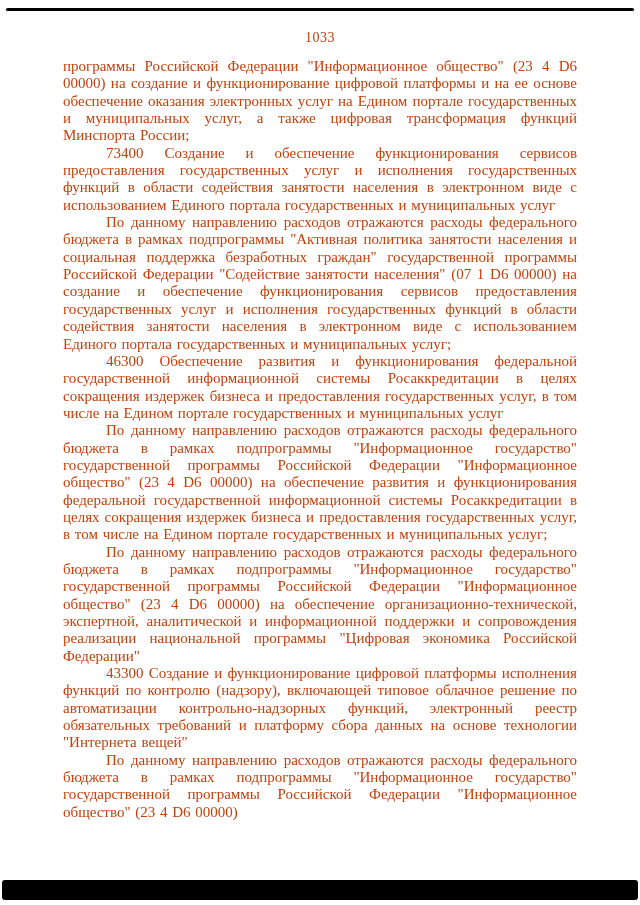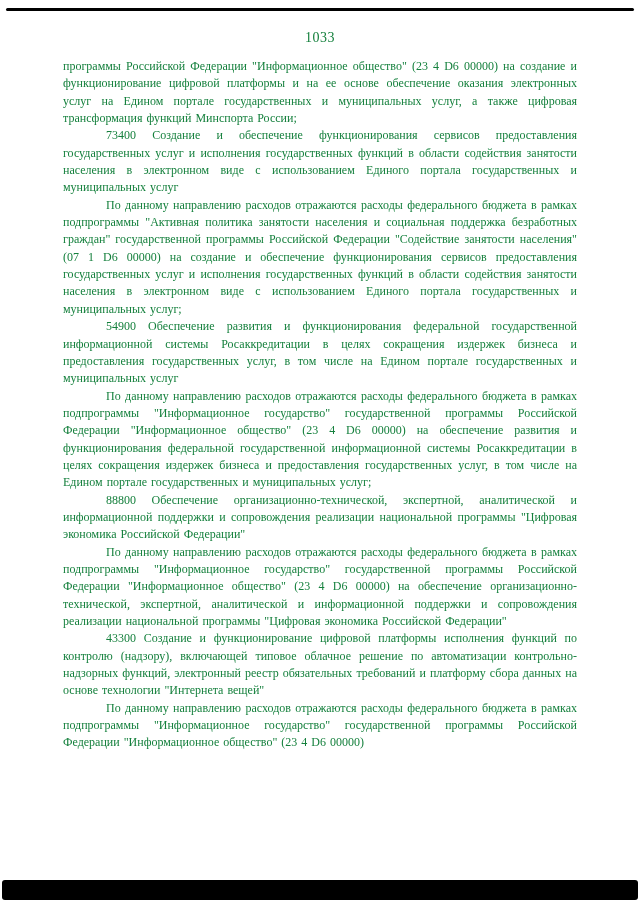--- a/index.html
+++ b/index.html
@@ -5,21 +5,21 @@
   html, body {
     margin: 0;
     padding: 0;
     background: #ffffff;
   }
   .page {
     position: relative;
     width: 640px;
     height: 905px;
     background: #ffffff;
-    color: #15803d;
+    color: #c2410c;
     font-family: "Liberation Serif", "DejaVu Serif", serif;
     overflow: hidden;
   }
   .top-line {
     position: absolute;
     top: 8px;
     left: 6px;
     right: 6px;
     height: 3px;
     background: #000000;
@@ -32,21 +32,21 @@
     width: 100%;
     text-align: center;
     font-size: 14px;
     letter-spacing: 0.5px;
   }
   .content {
     position: absolute;
     top: 58px;
     left: 63px;
     width: 514px;
-    font-size: 12px;
+    font-size: 15px;
     line-height: 17.35px;
     text-align: justify;
     word-spacing: 1px;
   }
   .para {
     margin: 0;
     padding: 0;
   }
   .para.indent {
     text-indent: 43px;
@@ -65,22 +65,21 @@
 <body>
 
 <div class="page">
   <div class="top-line"></div>
   <div class="page-number">1033</div>
 
   <div class="content">
     <p class="para no-indent">программы Российской Федерации "Информационное общество" (23 4 D6 00000) на создание и функционирование цифровой платформы и на ее основе обеспечение оказания электронных услуг на Едином портале государственных и муниципальных услуг, а также цифровая трансформация функций Минспорта России;</p>
     <p class="para indent">73400 Создание и обеспечение функционирования сервисов предоставления государственных услуг и исполнения государственных функций в области содействия занятости населения в электронном виде с использованием Единого портала государственных и муниципальных услуг</p>
     <p class="para indent">По данному направлению расходов отражаются расходы федерального бюджета в рамках подпрограммы "Активная политика занятости населения и социальная поддержка безработных граждан" государственной программы Российской Федерации "Содействие занятости населения" (07 1 D6 00000) на создание и обеспечение функционирования сервисов предоставления государственных услуг и исполнения государственных функций в области содействия занятости населения в электронном виде с использованием Единого портала государственных и муниципальных услуг;</p>
-    <p class="para indent">54900 Обеспечение развития и функционирования федеральной государственной информационной системы Росаккредитации в целях сокращения издержек бизнеса и предоставления государственных услуг, в том числе на Едином портале государственных и муниципальных услуг</p>
+    <p class="para indent">46300 Обеспечение развития и функционирования федеральной государственной информационной системы Росаккредитации в целях сокращения издержек бизнеса и предоставления государственных услуг, в том числе на Едином портале государственных и муниципальных услуг</p>
     <p class="para indent">По данному направлению расходов отражаются расходы федерального бюджета в рамках подпрограммы "Информационное государство" государственной программы Российской Федерации "Информационное общество" (23 4 D6 00000) на обеспечение развития и функционирования федеральной государственной информационной системы Росаккредитации в целях сокращения издержек бизнеса и предоставления государственных услуг, в том числе на Едином портале государственных и муниципальных услуг;</p>
-    <p class="para indent">88800 Обеспечение организационно-технической, экспертной, аналитической и информационной поддержки и сопровождения реализации национальной программы "Цифровая экономика Российской Федерации"</p>
     <p class="para indent">По данному направлению расходов отражаются расходы федерального бюджета в рамках подпрограммы "Информационное государство" государственной программы Российской Федерации "Информационное общество" (23 4 D6 00000) на обеспечение организационно-технической, экспертной, аналитической и информационной поддержки и сопровождения реализации национальной программы "Цифровая экономика Российской Федерации"</p>
     <p class="para indent">43300 Создание и функционирование цифровой платформы исполнения функций по контролю (надзору), включающей типовое облачное решение по автоматизации контрольно-надзорных функций, электронный реестр обязательных требований и платформу сбора данных на основе технологии "Интернета вещей"</p>
     <p class="para indent">По данному направлению расходов отражаются расходы федерального бюджета в рамках подпрограммы "Информационное государство" государственной программы Российской Федерации "Информационное общество" (23 4 D6 00000)</p>
   </div>
 
   <div class="bottom-bar"></div>
 </div>
 
 </body></html>

